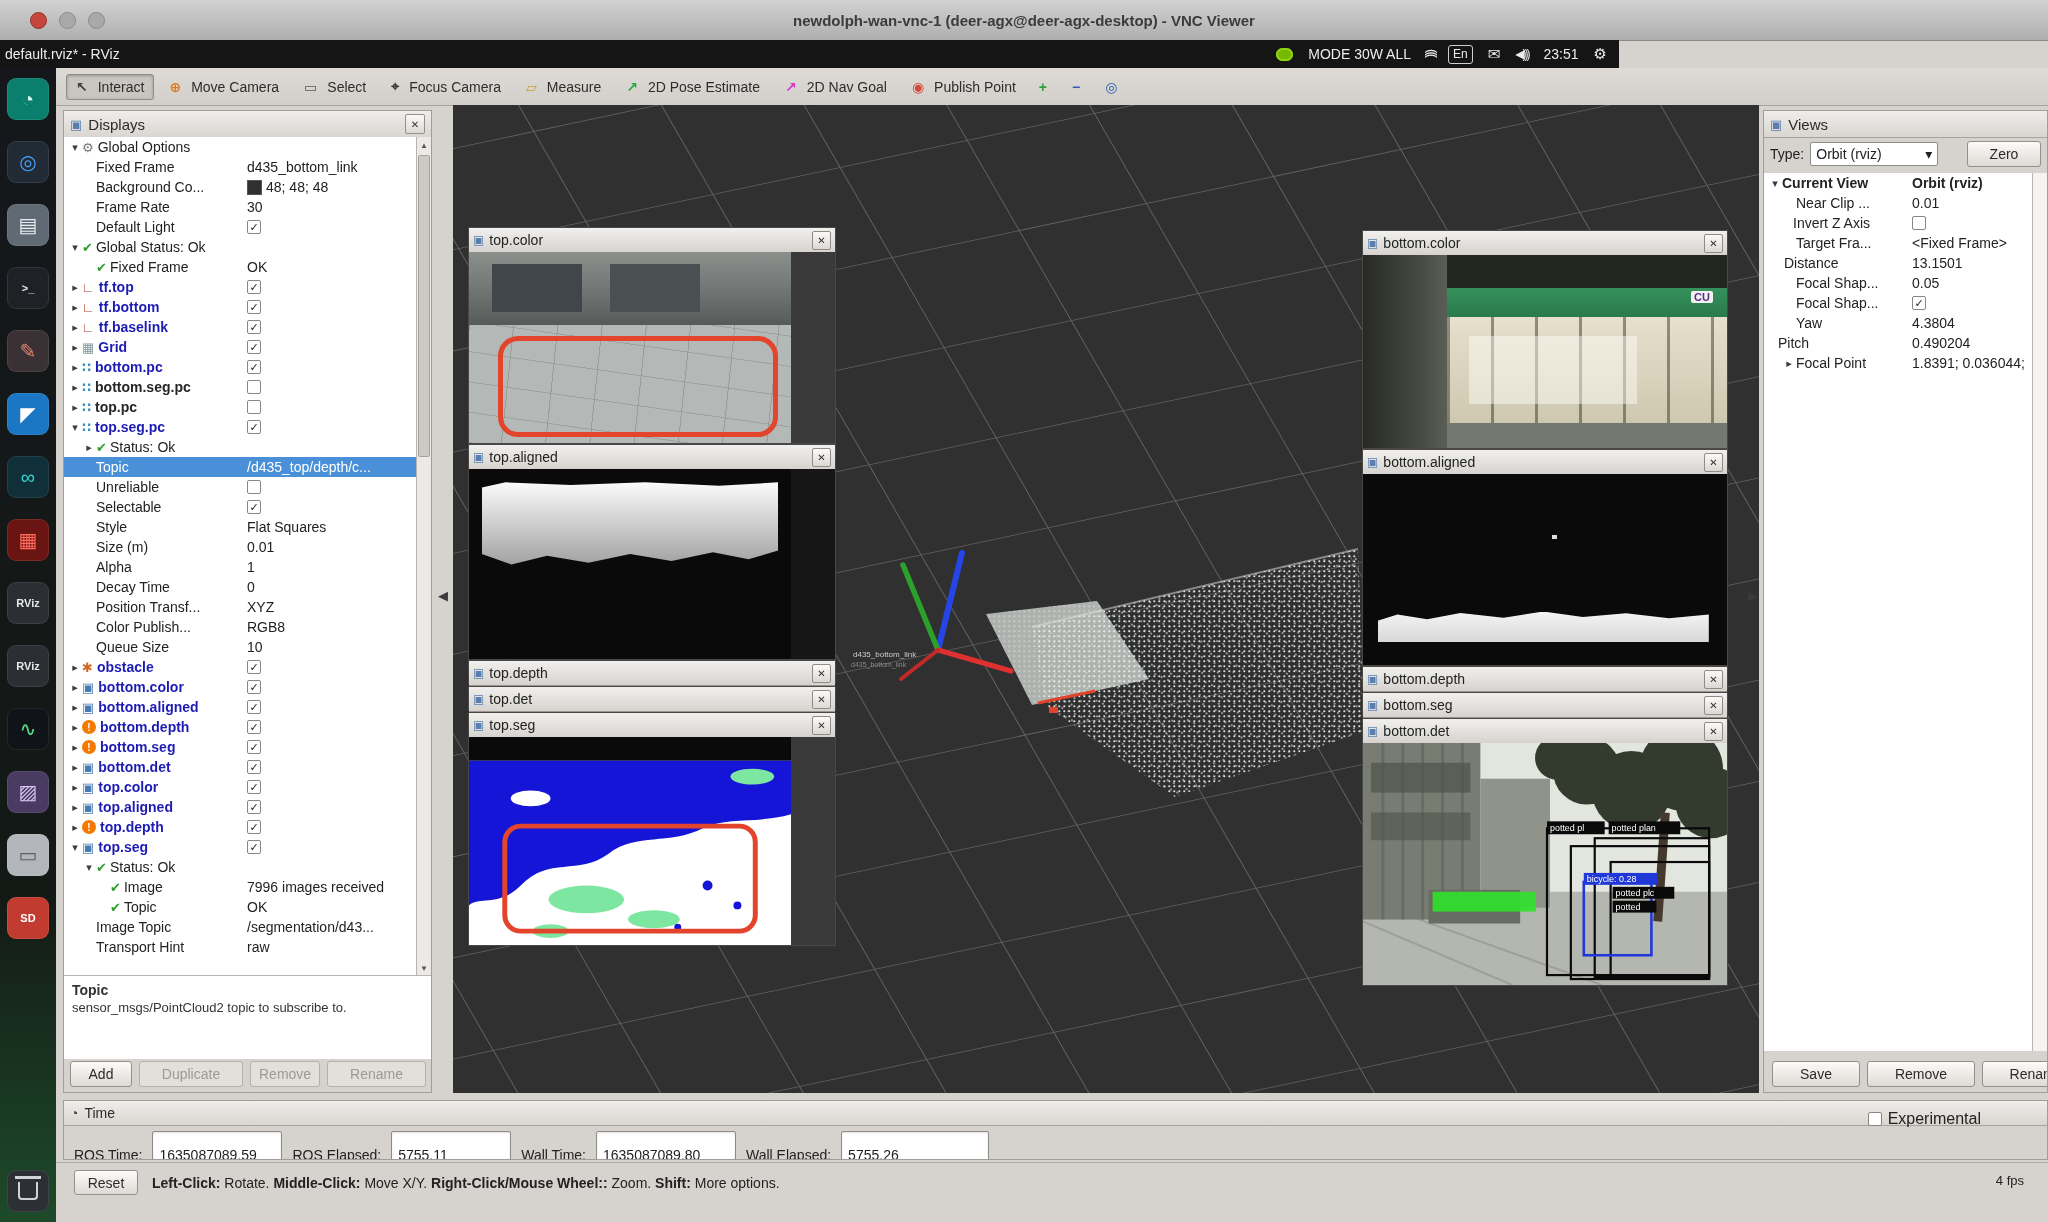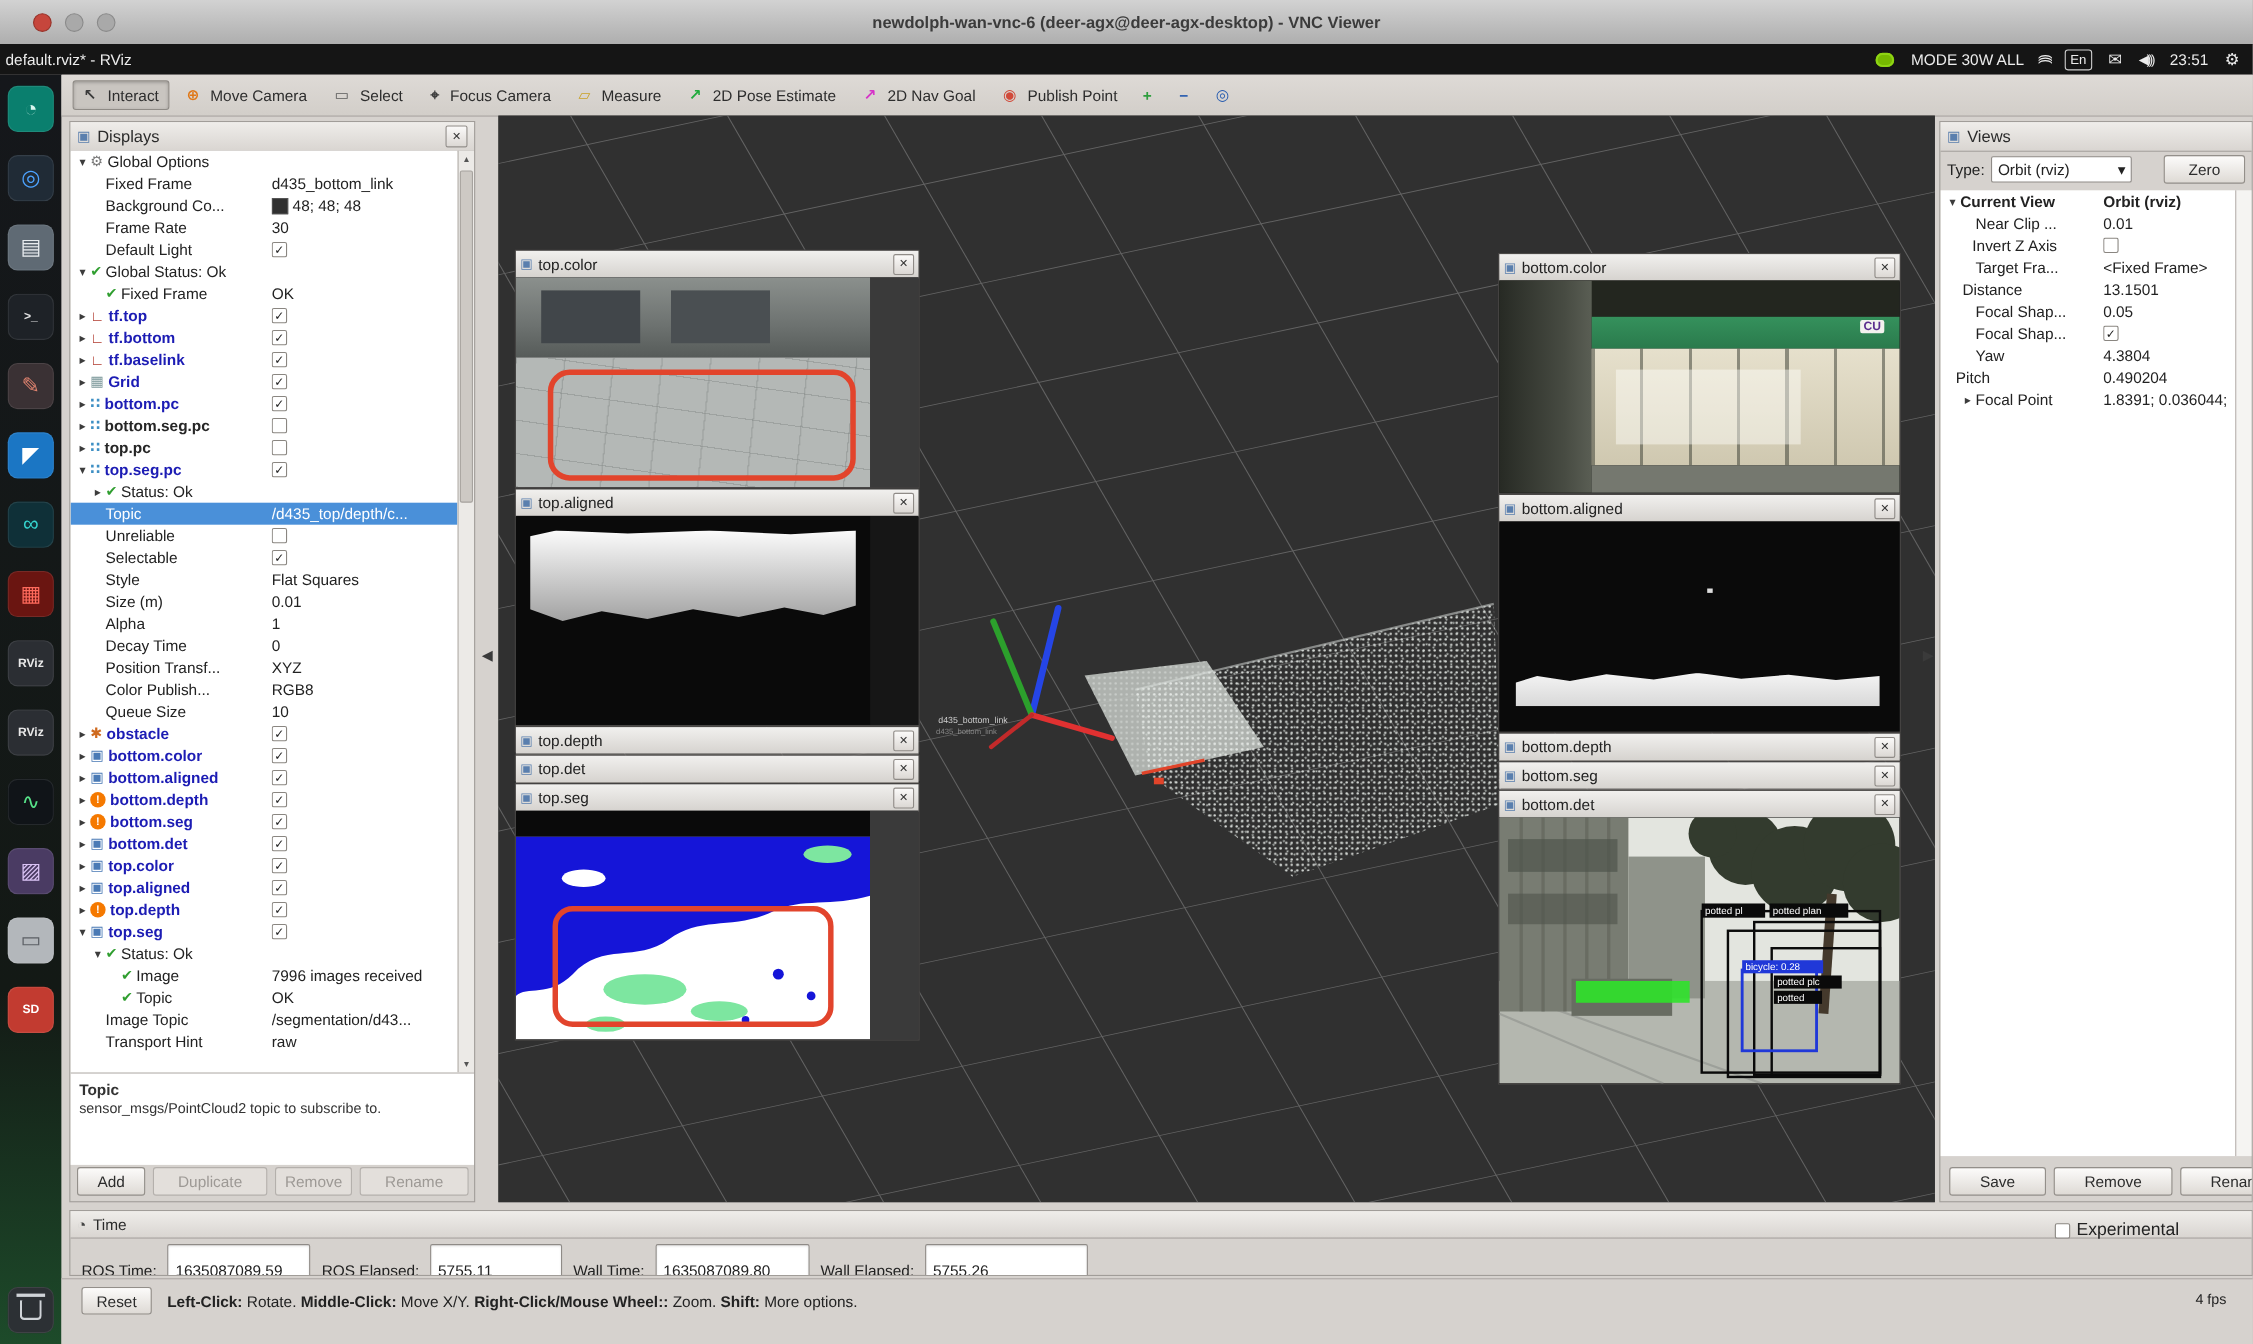--- a/index.html
+++ b/index.html
@@ -6,21 +6,21 @@
   body{width:2048px;height:1222px;position:relative;overflow:hidden;background:#d6d2ce;
        font-family:"Liberation Sans","DejaVu Sans",sans-serif;color:#222;}
   
   .vnc-bar{position:absolute;left:0;top:0;width:2048px;height:40px;
     background:linear-gradient(#d2d2d2,#aeaeae);border-bottom:1px solid #8b8b8b;display:flex;align-items:center;}
   .tl{width:15px;height:15px;border-radius:50%;flex:none;}
   .tl.red{background:#c6463c;border:1px solid #973229;margin-left:30px;}
   .tl.gray{background:#a9a9a9;border:1px solid #8a8a8a;margin-left:12px;}
   .vnc-title{position:absolute;left:0;right:0;text-align:center;font-size:15px;font-weight:700;color:#3b3b3b;}
   
-  .top-panel{position:absolute;left:0;top:40px;width:2048px;height:28px;background:#151515;color:#ececec;
+  .top-panel{position:absolute;left:0;top:40px;width:1619px;height:28px;background:#151515;color:#ececec;
     font-size:14px;display:flex;align-items:center;}
   .app-title{margin-left:5px;}
   .indicators{margin-left:auto;display:flex;align-items:center;gap:15px;margin-right:12px;}
   .nvidia-ind{width:17px;height:13px;border-radius:7px;background:#76b900;box-shadow:inset 0 0 0 2px #8ed413;}
   .wifi-ind{display:inline-block;transform:rotate(-90deg);letter-spacing:-2px;font-size:13px;color:#eee;}
   .en-box{border:1px solid #cfcfcf;border-radius:3px;padding:0 4px;font-size:12px;height:17px;line-height:17px;}
   .mail-ind,.gear-ind{font-size:15px;}
   .vol-ind{font-size:12px;letter-spacing:-2px;}
   
   .dock{position:absolute;left:0;top:68px;width:56px;height:1154px;
@@ -157,21 +157,21 @@
   .sb-inner{display:flex;align-items:center;gap:14px;padding:7px 0 0 18px;}
   .fps{position:absolute;right:24px;top:10px;font-size:13px;color:#222;}
 </style>
 </head>
 <body>
 
 <div class="vnc-bar">
   <span class="tl red"></span>
   <span class="tl gray"></span>
   <span class="tl gray"></span>
-  <div class="vnc-title">newdolph-wan-vnc-6 (deer-agx@deer-agx-desktop) - VNC Viewer</div>
+  <div class="vnc-title">newdolph-wan-vnc-1 (deer-agx@deer-agx-desktop) - VNC Viewer</div>
 </div>
 
 <div class="top-panel">
   <span class="app-title">default.rviz* - RViz</span>
   <div class="indicators">
     <span class="nvidia-ind"></span>
     <span>MODE 30W ALL</span>
     <span class="wifi-ind">)))</span>
     <span class="en-box">En</span>
     <span class="mail-ind">✉</span>

